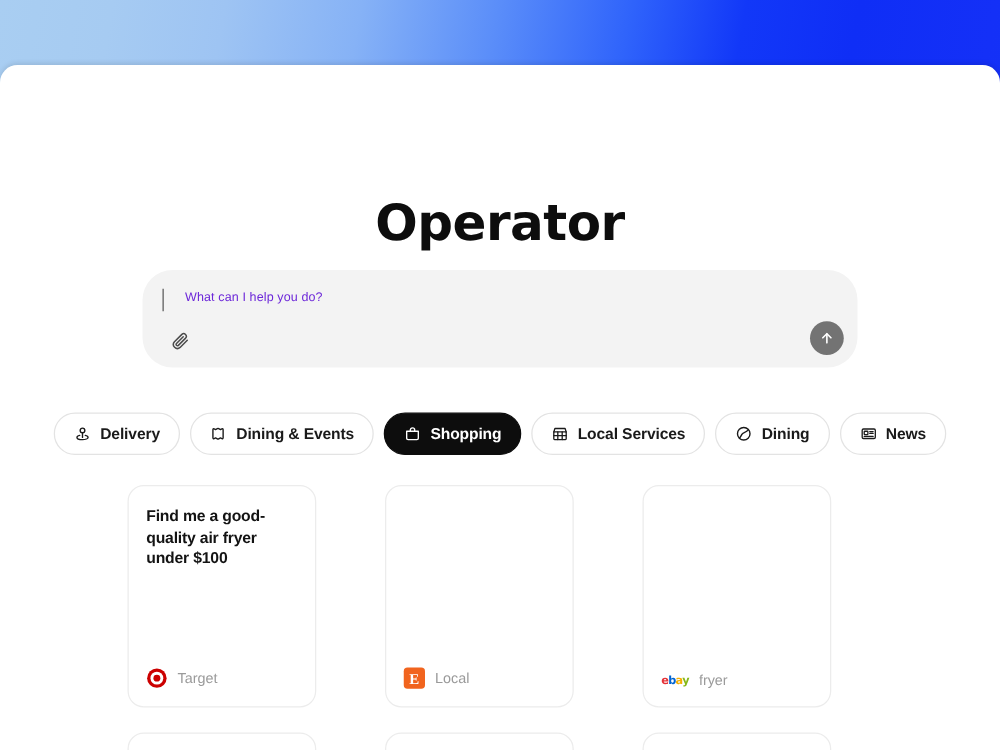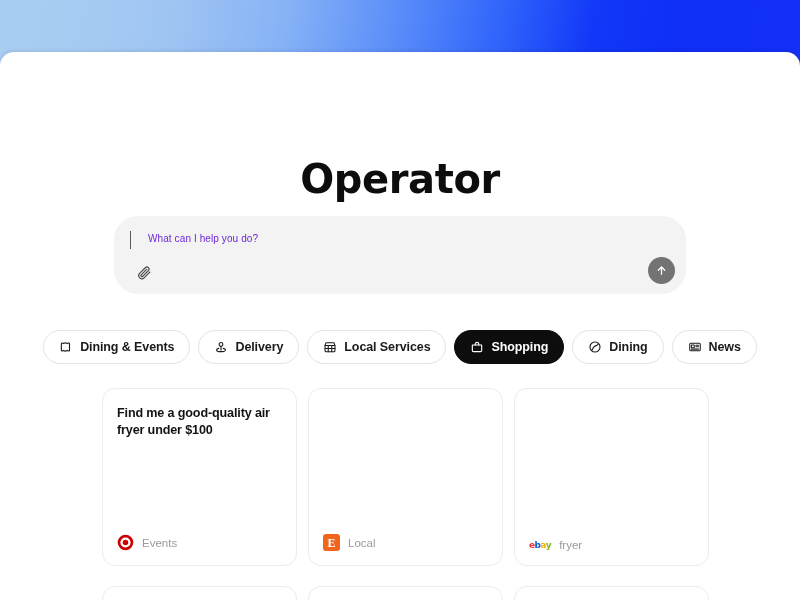--- a/index.html
+++ b/index.html
@@ -148,21 +148,21 @@
   .cards {
     position: absolute;
     top: 336px;
     left: 102px;
     width: 596px;
     display: grid;
     grid-template-columns: repeat(3, 184px);
     gap: 20px 22px;
   }
   .card {
-    width: 195px;
+    width: 151px;
     height: 178px;
     background: #ffffff;
     border: 1px solid #ececec;
     border-radius: 13px;
     padding: 16px 14px 12px 14px;
     position: relative;
     cursor: pointer;
   }
   .card-text {
     font-size: 12.6px;
@@ -240,57 +240,57 @@
             <polyline points="6 11.5 12 5.5 18 11.5"></polyline>
           </svg>
         </button>
       </div>
 
       <div class="chips">
 
         <div class="chip">
           <span class="chip-icon">
             <svg width="14" height="14" viewBox="0 0 24 24" fill="none" stroke="currentColor" stroke-width="1.9" stroke-linecap="round" stroke-linejoin="round">
-              <path d="M4 6.5c0-1 .8-1.6 1.7-1.2l2 .9 2.3-1.1c.6-.3 1.4-.3 2 0l2.3 1.1 2-.9c.9-.4 1.7.2 1.7 1.2v11c0 1-.8 1.6-1.7 1.2l-2-.9-2.3 1.1c-.6.3-1.4.3-2 0l-2.3-1.1-2 .9C4.8 19.1 4 18.5 4 17.5z"></path>
-            </svg>
-          </span>
-          <span>Dining &amp; Events</span>
-        </div>
-
-        <div class="chip">
-          <span class="chip-icon">
-            <svg width="14" height="14" viewBox="0 0 24 24" fill="none" stroke="currentColor" stroke-width="1.9" stroke-linecap="round" stroke-linejoin="round">
               <circle cx="12" cy="7.5" r="3.2"></circle>
               <path d="M12 10.7V17"></path>
               <path d="M8.2 14.3C5.9 14.8 4.4 15.8 4.4 17c0 1.7 3.4 3 7.6 3s7.6-1.3 7.6-3c0-1.2-1.5-2.2-3.8-2.7"></path>
             </svg>
           </span>
           <span>Delivery</span>
+        </div>
+
+        <div class="chip">
+          <span class="chip-icon">
+            <svg width="14" height="14" viewBox="0 0 24 24" fill="none" stroke="currentColor" stroke-width="1.9" stroke-linecap="round" stroke-linejoin="round">
+              <path d="M4 6.5c0-1 .8-1.6 1.7-1.2l2 .9 2.3-1.1c.6-.3 1.4-.3 2 0l2.3 1.1 2-.9c.9-.4 1.7.2 1.7 1.2v11c0 1-.8 1.6-1.7 1.2l-2-.9-2.3 1.1c-.6.3-1.4.3-2 0l-2.3-1.1-2 .9C4.8 19.1 4 18.5 4 17.5z"></path>
+            </svg>
+          </span>
+          <span>Dining &amp; Events</span>
+        </div>
+
+        <div class="chip active">
+          <span class="chip-icon">
+            <svg width="14" height="14" viewBox="0 0 24 24" fill="none" stroke="currentColor" stroke-width="1.9" stroke-linecap="round" stroke-linejoin="round">
+              <path d="M4 8.5h16v9.5a2 2 0 0 1-2 2H6a2 2 0 0 1-2-2z"></path>
+              <path d="M9 8.5V7a3 3 0 0 1 6 0v1.5"></path>
+            </svg>
+          </span>
+          <span>Shopping</span>
         </div>
 
         <div class="chip">
           <span class="chip-icon">
             <svg width="14" height="14" viewBox="0 0 24 24" fill="none" stroke="currentColor" stroke-width="1.8" stroke-linecap="round" stroke-linejoin="round">
               <path d="M3.5 9.5h17v9.5a1 1 0 0 1-1 1h-15a1 1 0 0 1-1-1z"></path>
               <path d="M3.5 9.5 5 4.8h14l1.5 4.7"></path>
               <path d="M9 9.5v10.5M15 9.5v10.5"></path>
               <path d="M3.5 14.5h17"></path>
             </svg>
           </span>
           <span>Local Services</span>
-        </div>
-
-        <div class="chip active">
-          <span class="chip-icon">
-            <svg width="14" height="14" viewBox="0 0 24 24" fill="none" stroke="currentColor" stroke-width="1.9" stroke-linecap="round" stroke-linejoin="round">
-              <path d="M4 8.5h16v9.5a2 2 0 0 1-2 2H6a2 2 0 0 1-2-2z"></path>
-              <path d="M9 8.5V7a3 3 0 0 1 6 0v1.5"></path>
-            </svg>
-          </span>
-          <span>Shopping</span>
         </div>
 
         <div class="chip">
           <span class="chip-icon">
             <svg width="14" height="14" viewBox="0 0 24 24" fill="none" stroke="currentColor" stroke-width="1.9" stroke-linecap="round" stroke-linejoin="round">
               <circle cx="12" cy="12" r="8.6"></circle>
               <path d="M6.2 17.8c1.6-1.1 2.2-3.2 3.2-5 1.1-2 3.1-2.6 5-3.3 1.5-.6 2.5-1.6 3.4-2.8"></path>
             </svg>
           </span>
           <span>Dining</span>
@@ -311,21 +311,21 @@
       <div class="cards">
 
         <div class="card">
           <div class="card-text">Find me a good-quality air fryer under $100</div>
           <div class="card-footer">
             <svg class="mark" viewBox="0 0 24 24">
               <circle cx="12" cy="12" r="11" fill="#cc0000"></circle>
               <circle cx="12" cy="12" r="7.2" fill="#ffffff"></circle>
               <circle cx="12" cy="12" r="3.9" fill="#cc0000"></circle>
             </svg>
-            <span class="brand-name">Events</span>
+            <span class="brand-name">Target</span>
           </div>
         </div>
 
         <div class="card">
           <div class="card-footer">
             <span class="mark-etsy">E</span>
             <span class="brand-name">Local</span>
           </div>
         </div>
 

